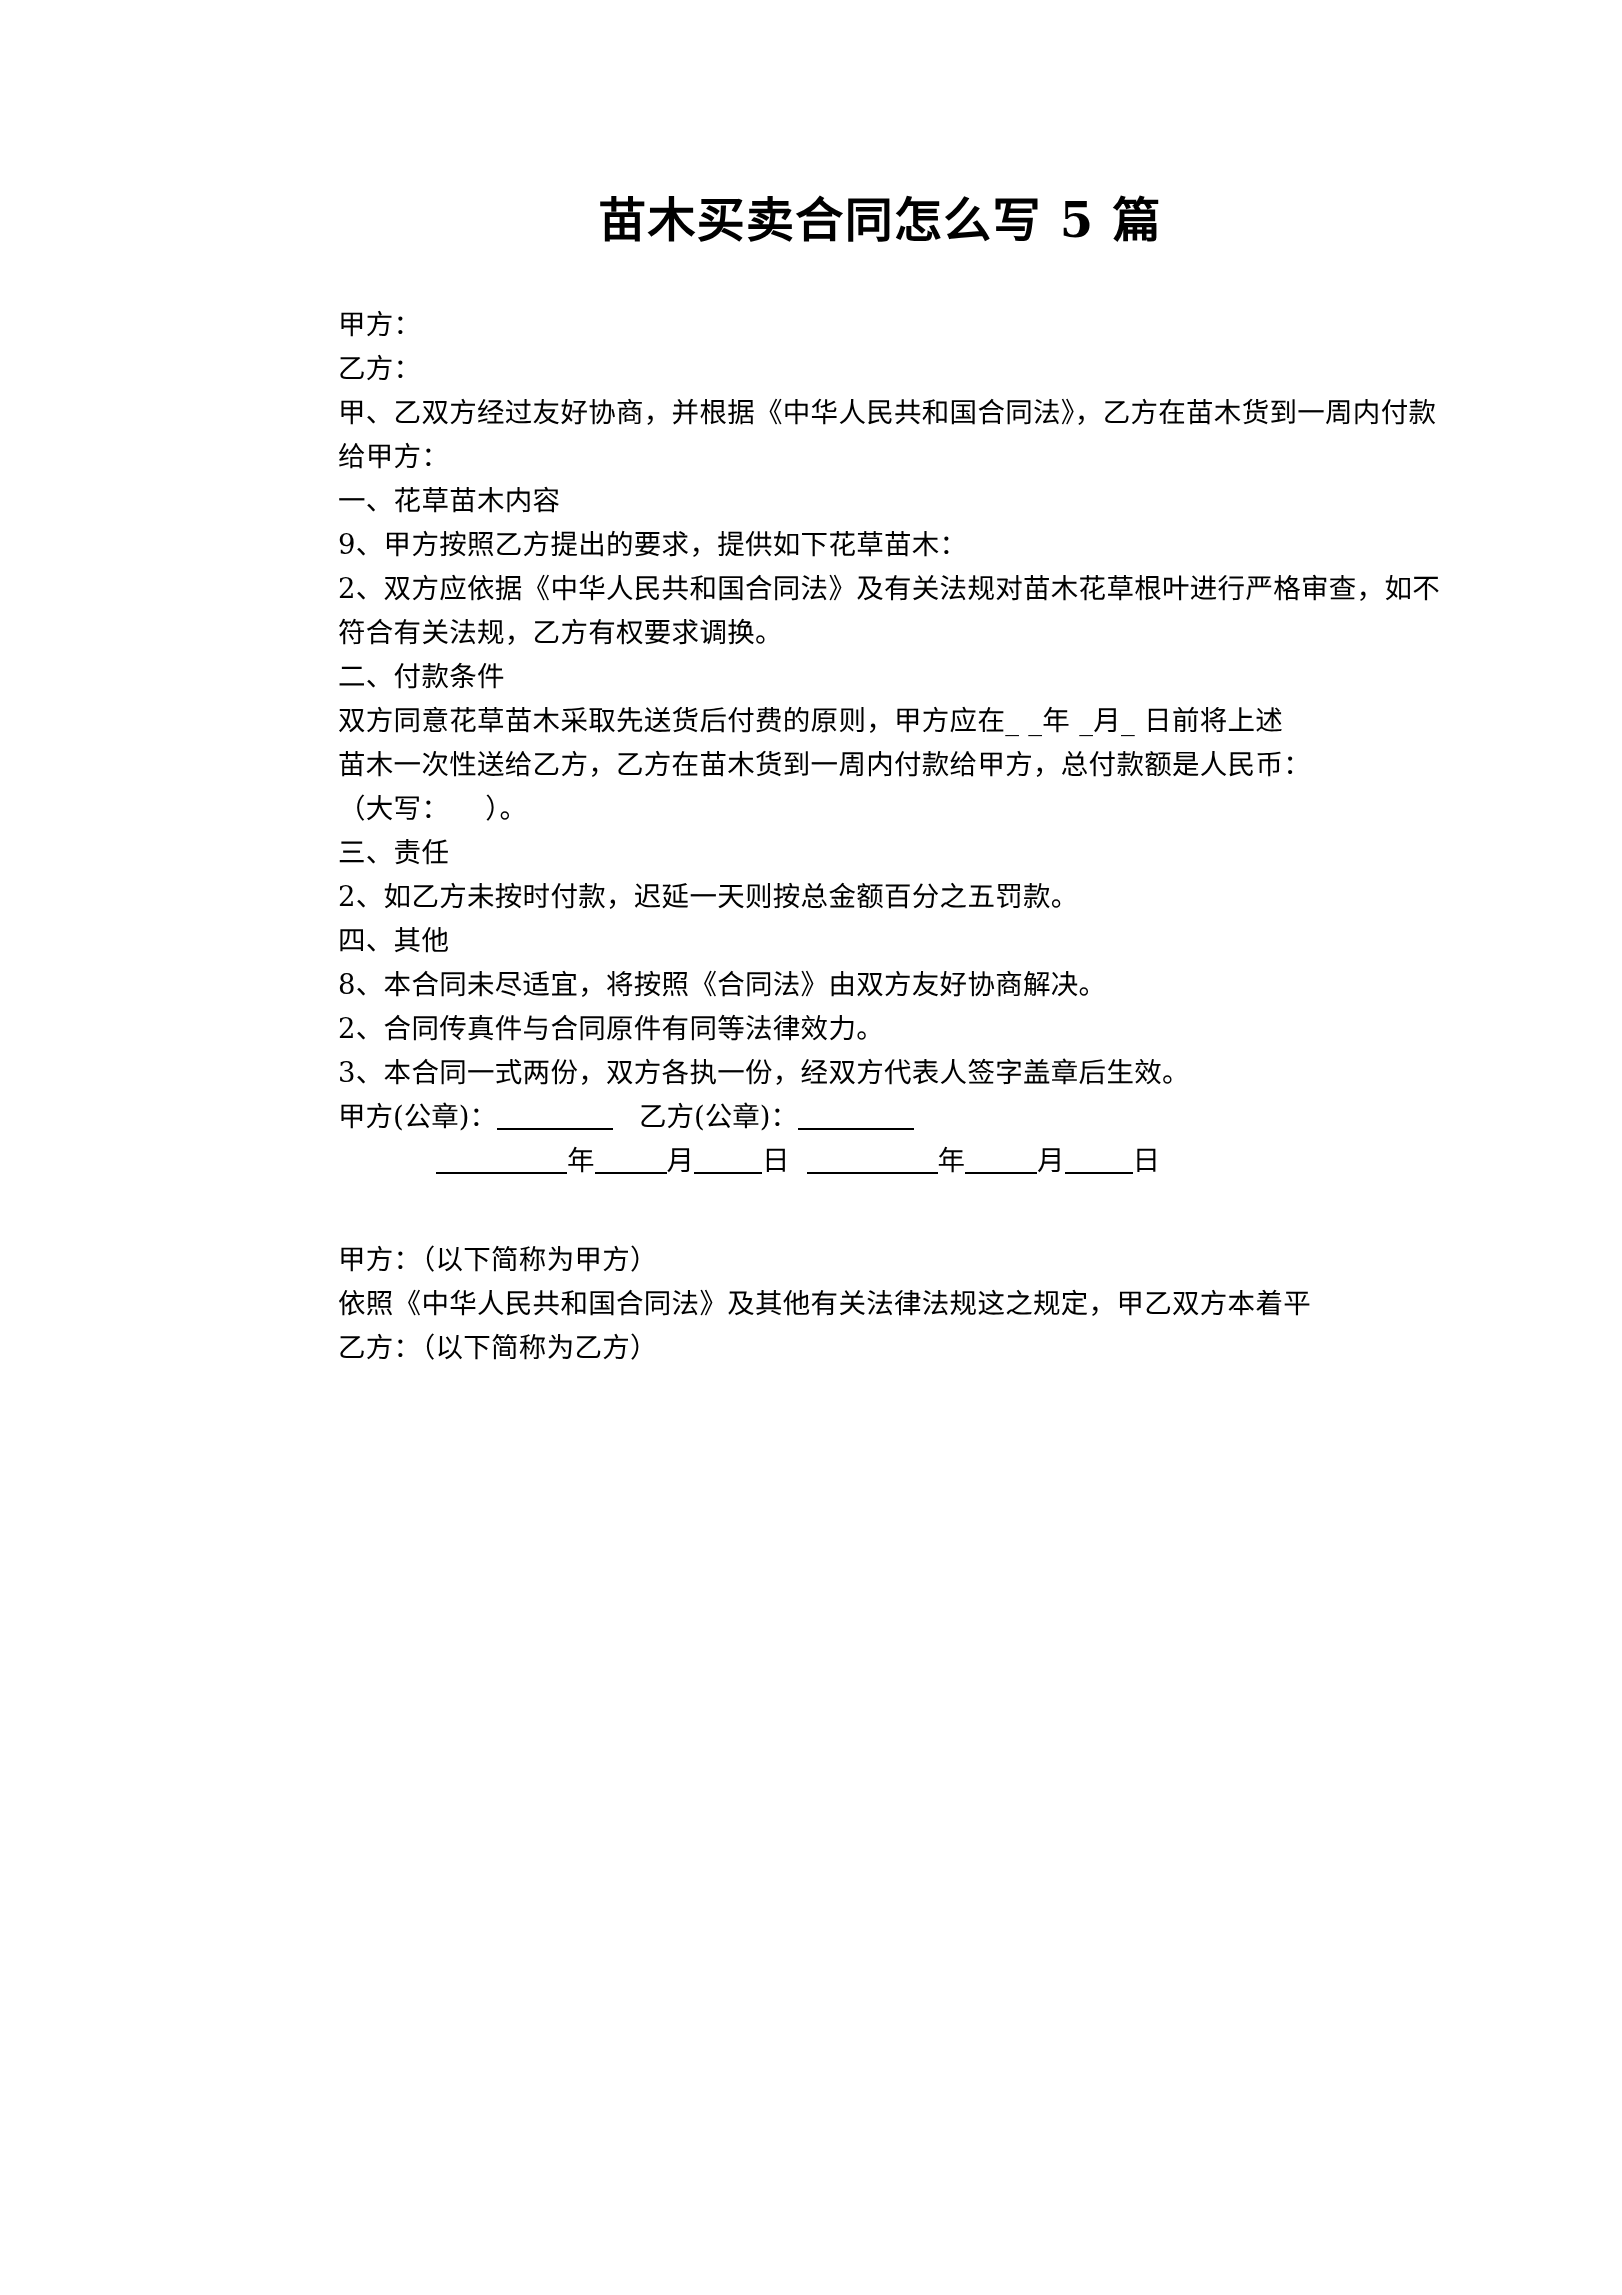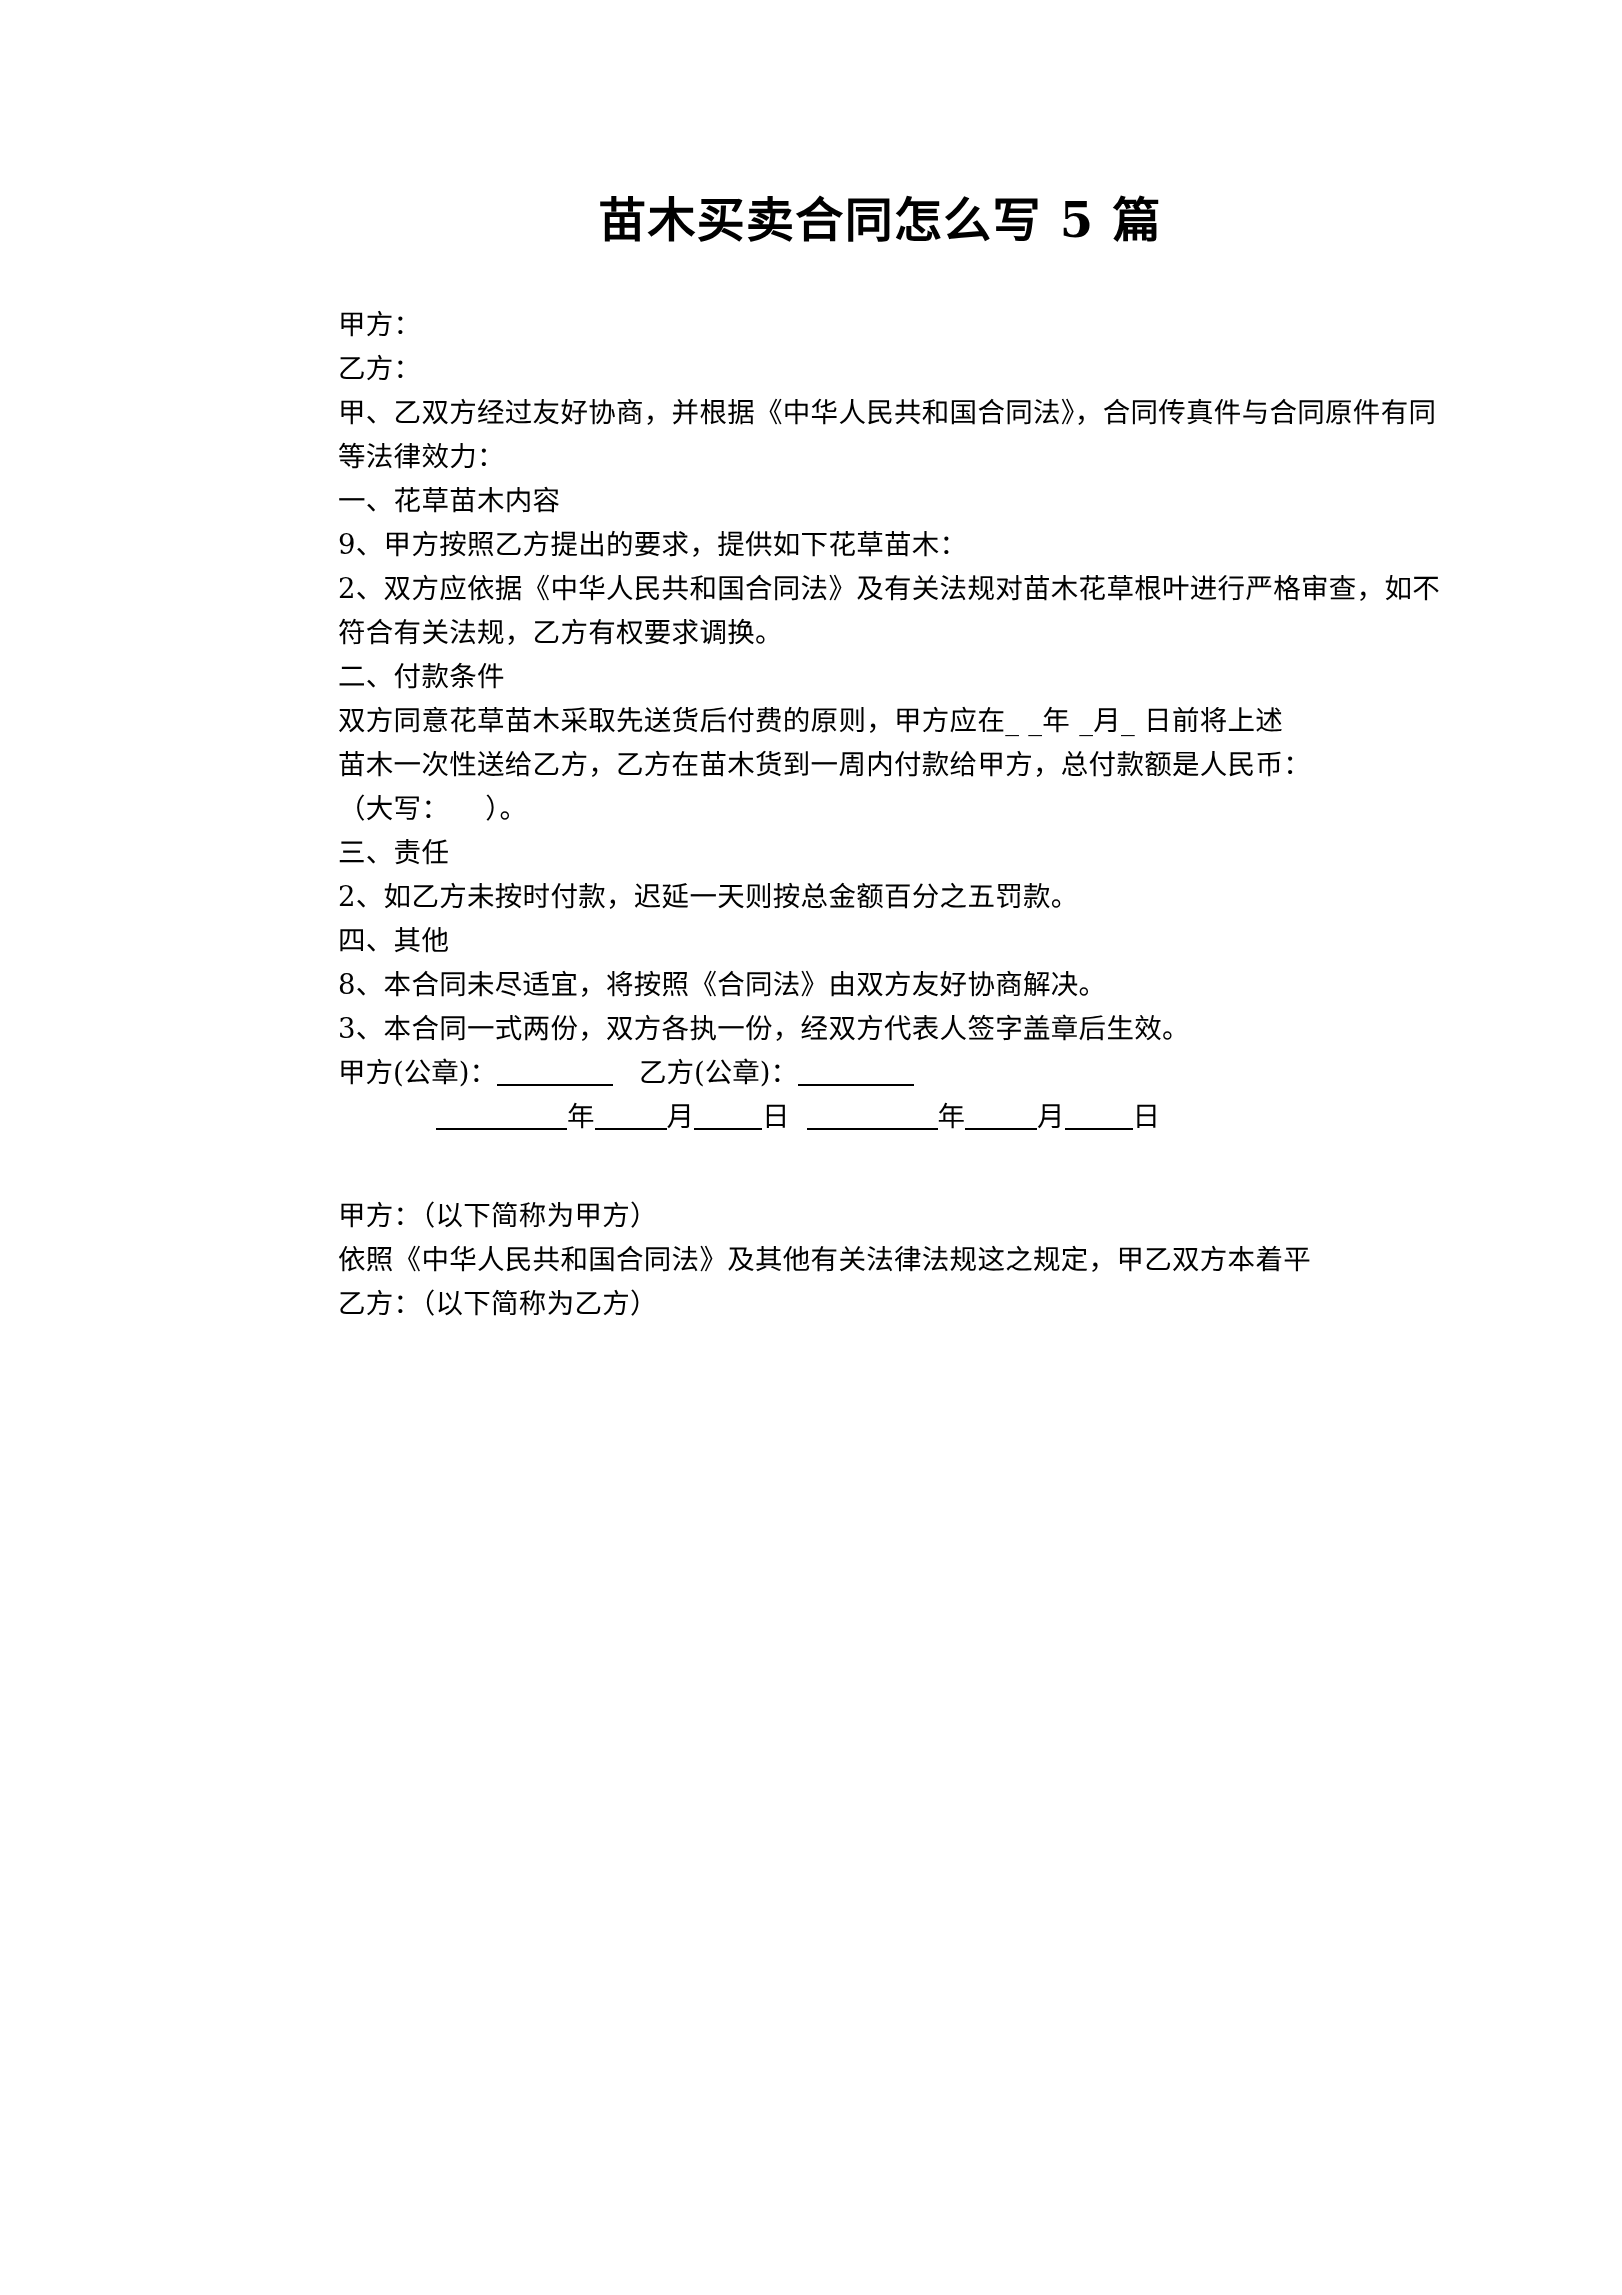--- a/index.html
+++ b/index.html
@@ -76,21 +76,21 @@
   <div class="content">
 
     <h1 class="doc-title">苗木买卖合同怎么写 5 篇</h1>
 
     <div class="body-block">
 
       <p class="line">甲方：</p>
 
       <p class="line">乙方：</p>
 
-      <p class="line">甲、乙双方经过友好协商，并根据《中华人民共和国合同法》，合同传真件与合同原件有同等法律效力：</p>
+      <p class="line">甲、乙双方经过友好协商，并根据《中华人民共和国合同法》，乙方在苗木货到一周内付款给甲方：</p>
 
       <p class="line">一、花草苗木内容</p>
 
       <p class="line">9、甲方按照乙方提出的要求，提供如下花草苗木：</p>
 
       <p class="line">2、双方应依据《中华人民共和国合同法》及有关法规对苗木花草根叶进行严格审查，如不符合有关法规，乙方有权要求调换。</p>
 
       <p class="line">二、付款条件</p>
 
       <p class="line">双方同意花草苗木采取先送货后付费的原则，甲方应在_ _年 _月_ 日前将上述</p>
@@ -101,20 +101,21 @@
 
       <p class="line">三、责任</p>
 
 
       <p class="line">2、如乙方未按时付款，迟延一天则按总金额百分之五罚款。</p>
 
       <p class="line">四、其他</p>
 
       <p class="line">8、本合同未尽适宜，将按照《合同法》由双方友好协商解决。</p>
 
+      <p class="line">2、合同传真件与合同原件有同等法律效力。</p>
 
       <p class="line">3、本合同一式两份，双方各执一份，经双方代表人签字盖章后生效。</p>
 
       <p class="line tight"><span>甲方(公章)：</span><span class="blank w-sig"></span><span class="gap-sig"></span><span>乙方(公章)：</span><span class="blank w-sig"></span></p>
 
 
       <p class="line tight"><span class="indent-date"></span><span class="blank w-year"></span><span>年</span><span class="blank w-month"></span><span>月</span><span class="blank w-day"></span><span>日</span><span class="gap-date"></span><span class="blank w-year"></span><span>年</span><span class="blank w-month"></span><span>月</span><span class="blank w-day"></span><span>日</span></p>
 
       <div class="spacer-lg"></div>
 

